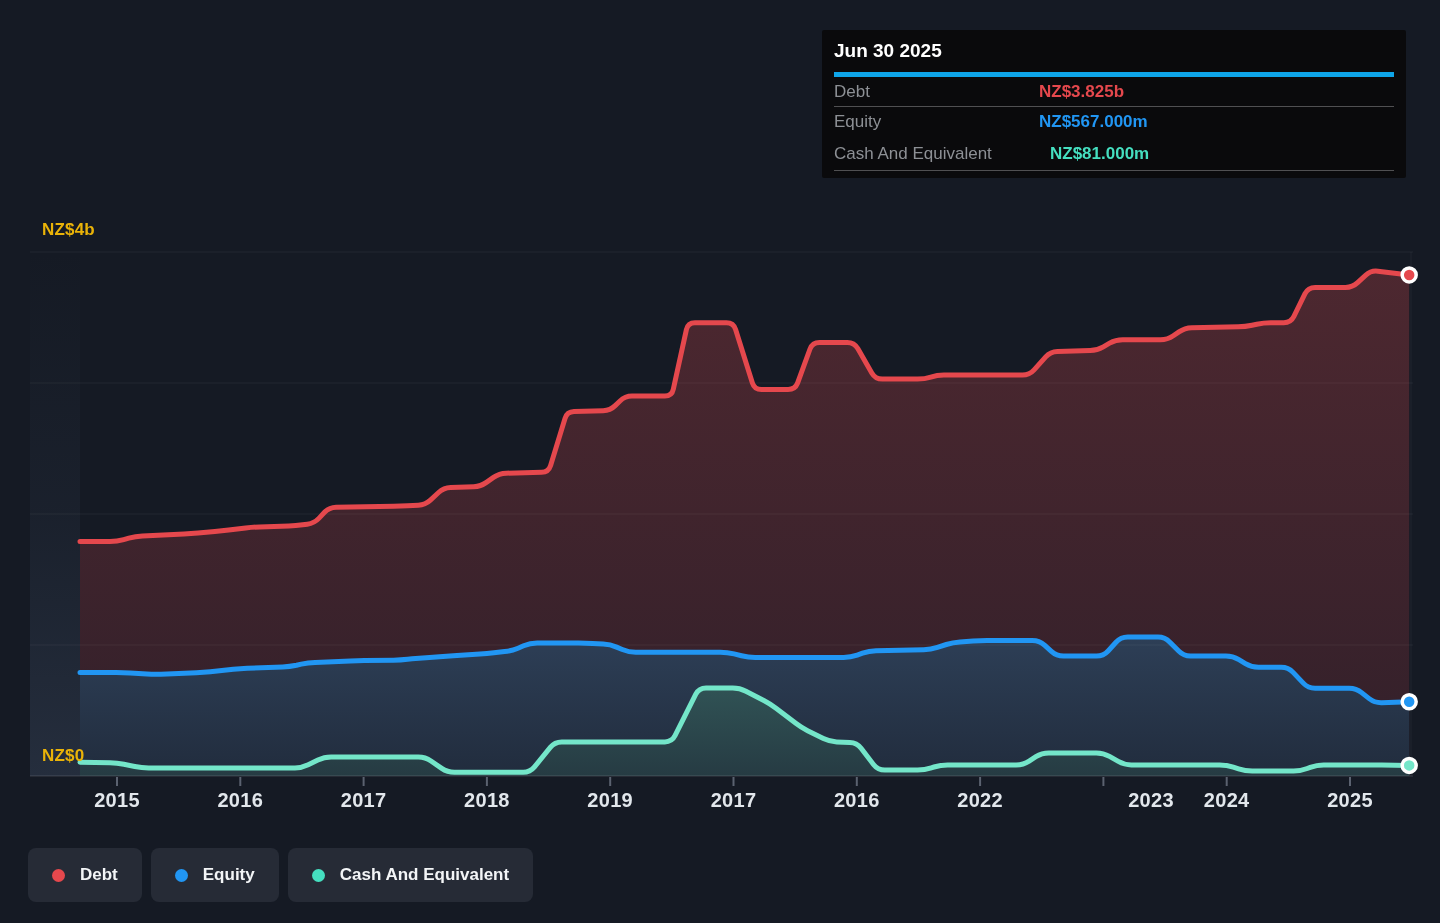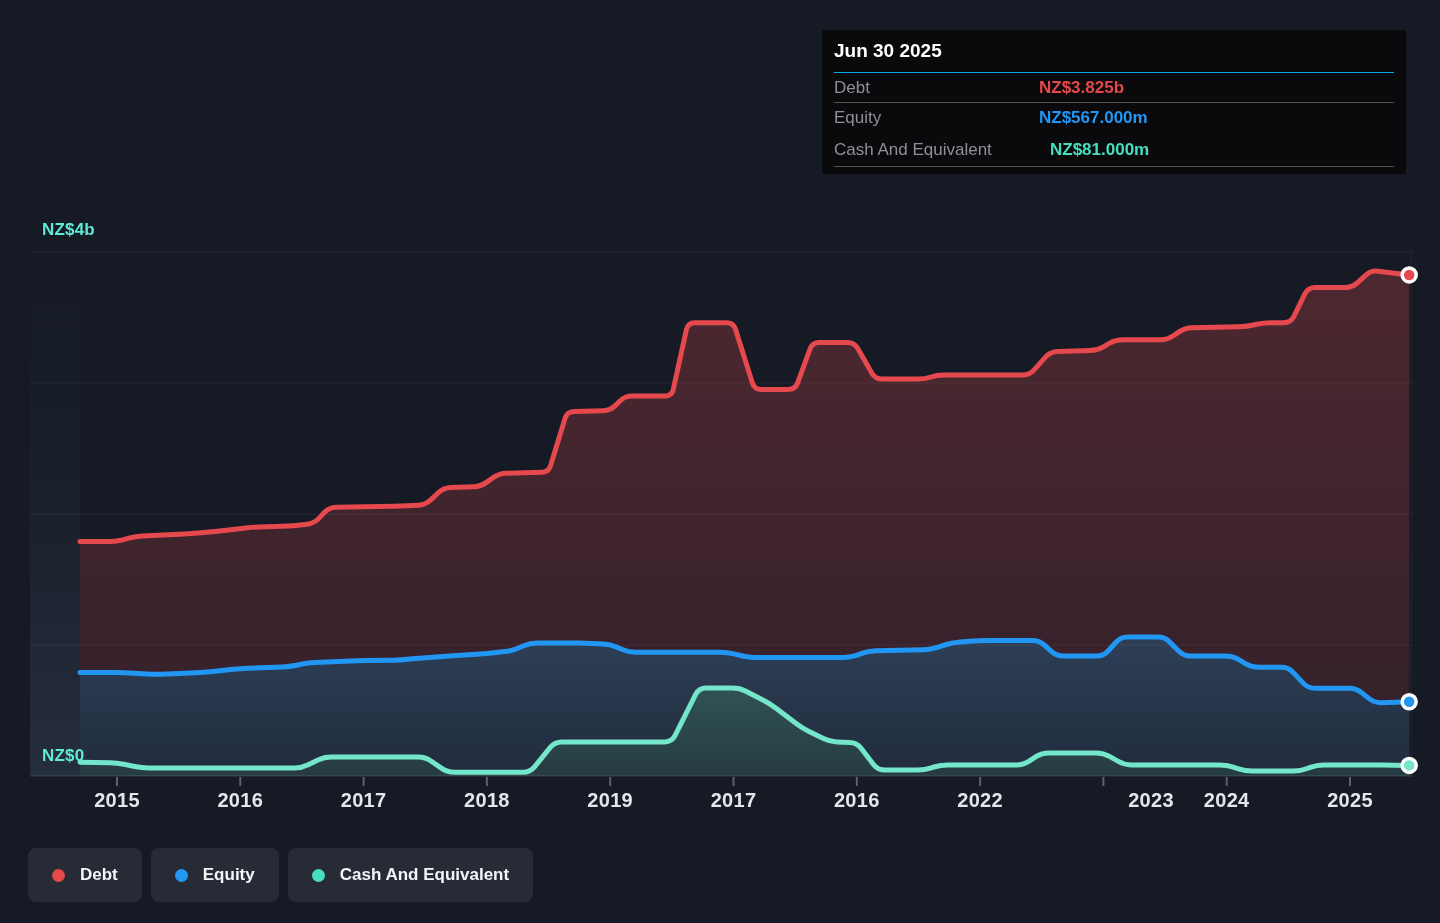--- a/index.html
+++ b/index.html
@@ -5,39 +5,39 @@
   html,body{margin:0;padding:0;background:#0e1219;}
   .stage{
     position:relative;width:1440px;height:923px;overflow:hidden;
     background:#151a24;
     font-family:"Liberation Sans",sans-serif;
     -webkit-font-smoothing:antialiased;
   }
   svg.chart{position:absolute;left:0;top:0;}
 
   
-  .y-label{position:absolute;left:42px;color:#5eead4;font-size:17px;font-weight:bold;letter-spacing:.2px;}
+  .y-label{position:absolute;left:42px;color:#eab308;font-size:17px;font-weight:bold;letter-spacing:.2px;}
   .y-label.top{top:220px;}
   .y-label.bottom{top:746px;}
 
   
   .x-labels span{
     position:absolute;top:789px;width:90px;margin-left:-45px;text-align:center;
     color:#e2e7ec;font-size:20px;font-weight:bold;letter-spacing:.3px;
   }
 
   
   .tooltip{
     position:absolute;left:822px;top:30px;width:584px;box-sizing:border-box;
     background:#0a0a0c;border-radius:2px;padding:0 12px 7px 12px;z-index:5;
   }
   .tt-title{
     display:flex;align-items:center;height:42px;
     color:#ffffff;font-size:19px;font-weight:bold;
-    border-bottom:1px solid #0ea5e9;
+    border-bottom:5px solid #0ea5e9;
   }
   .tt-row{display:flex;align-items:center;font-size:17px;height:29px;}
   .tt-row.bordered{border-bottom:1px solid #505052;}
   .tt-row .lbl{flex:0 0 205px;color:#8d9095;}
   .tt-row .val{font-weight:bold;}
   .tt-row.cash{height:33px;}
   .tt-row.equity{height:30px;}
   .val-debt{color:var(--c-debt);}
   .val-equity{color:var(--c-equity);}
   .val-cash{color:var(--c-cash);margin-left:11px;}

